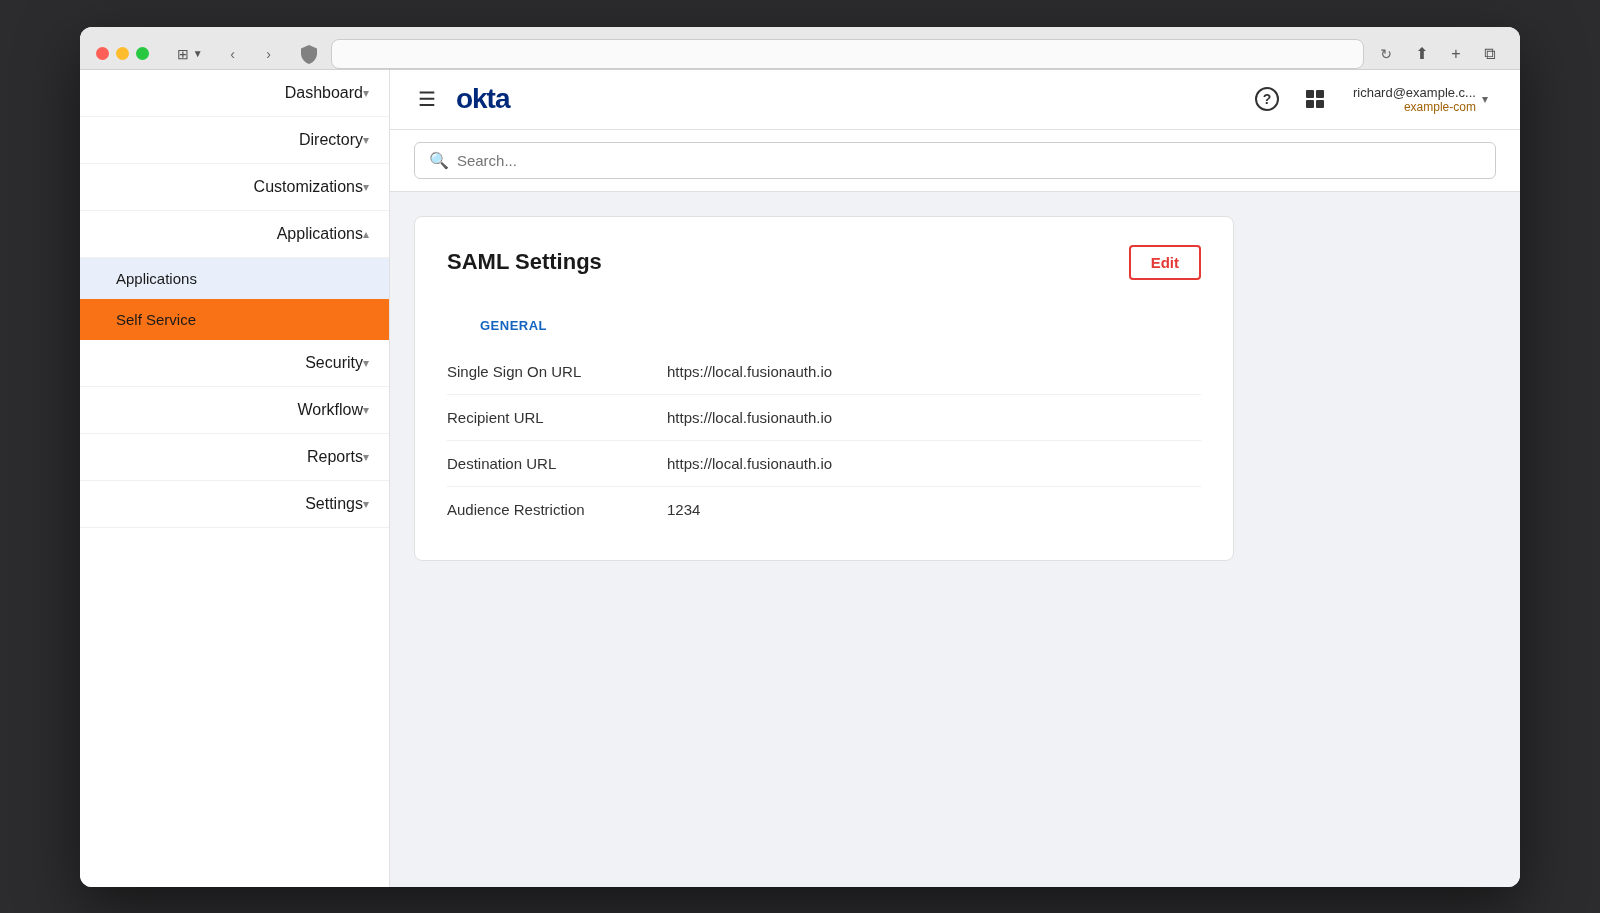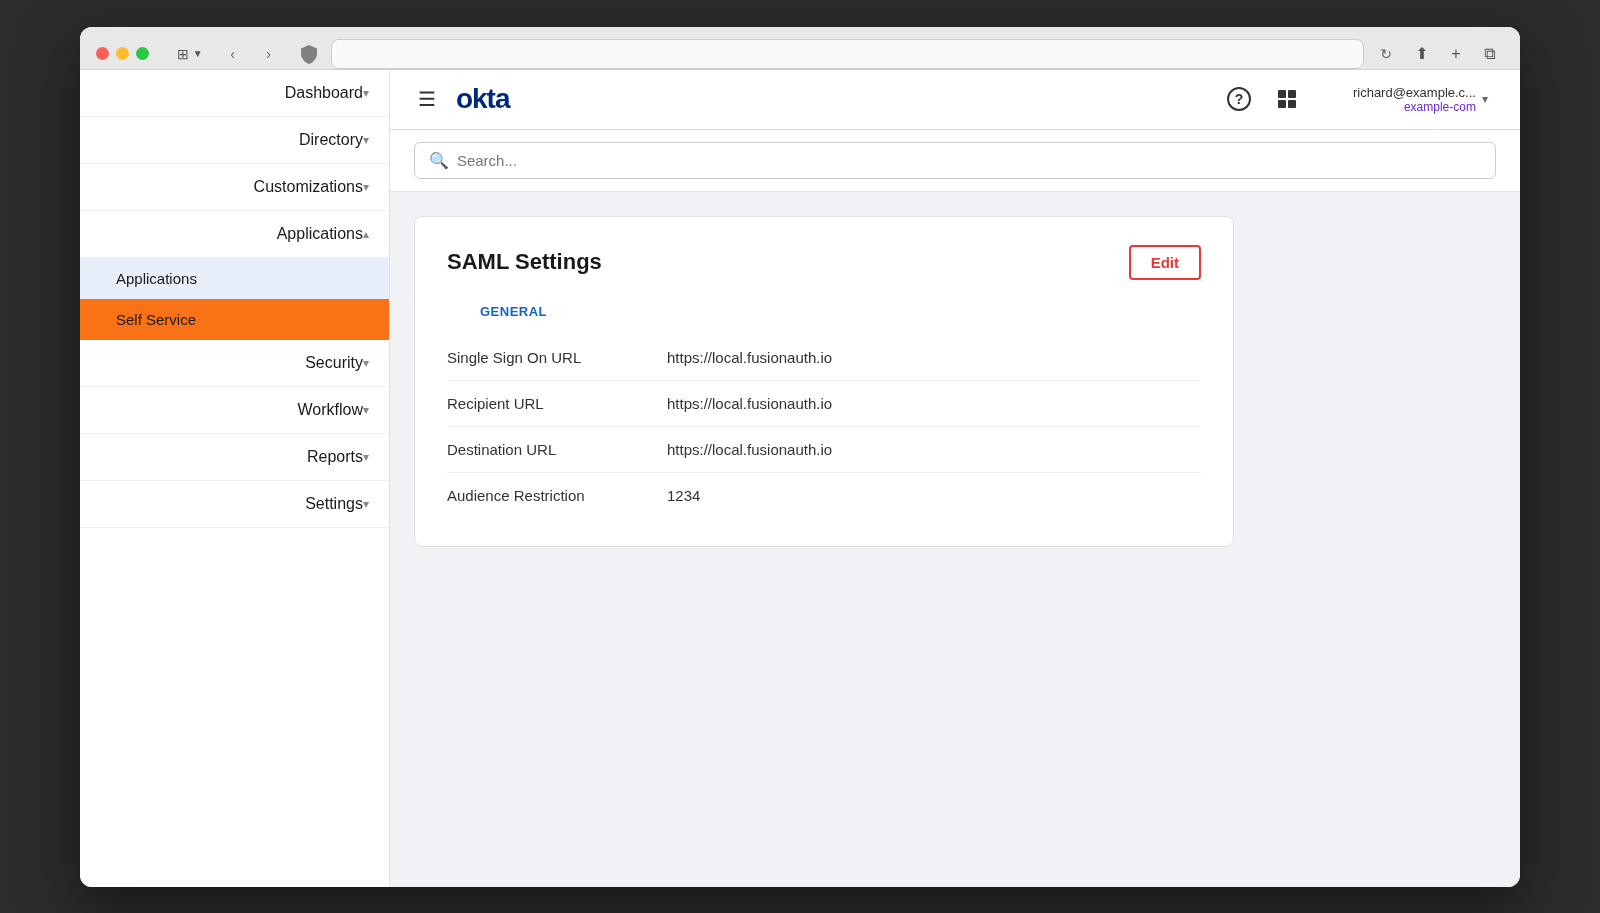--- a/index.html
+++ b/index.html
@@ -250,25 +250,24 @@
       padding: 4px 8px;
       border-radius: 6px;
     }
     .user-info {
       text-align: right;
     }
     .user-email {
       font-size: 13px;
       color: #333;
       font-weight: 500;
-      margin-left: 28px;
     }
     .user-org {
       font-size: 12px;
-      color: #6d28d9;
+      color: #a16207;
     }
     .dropdown-chevron {
       color: #666;
       font-size: 12px;
     }
 
     
     .search-area {
       background: #fff;
       padding: 12px 24px;
@@ -306,21 +305,21 @@
       background: #fff;
       border-radius: 8px;
       border: 1px solid #e0e0e0;
       padding: 28px 32px;
       max-width: 820px;
     }
     .card-header {
       display: flex;
       align-items: center;
       justify-content: space-between;
-      margin-bottom: 24px;
+      margin-bottom: 38px;
     }
     .card-title {
       font-size: 22px;
       font-weight: 600;
       color: #1a1a1a;
     }
     .edit-btn {
       padding: 7px 20px;
       border: 2px solid #e53935;
       background: transparent;

